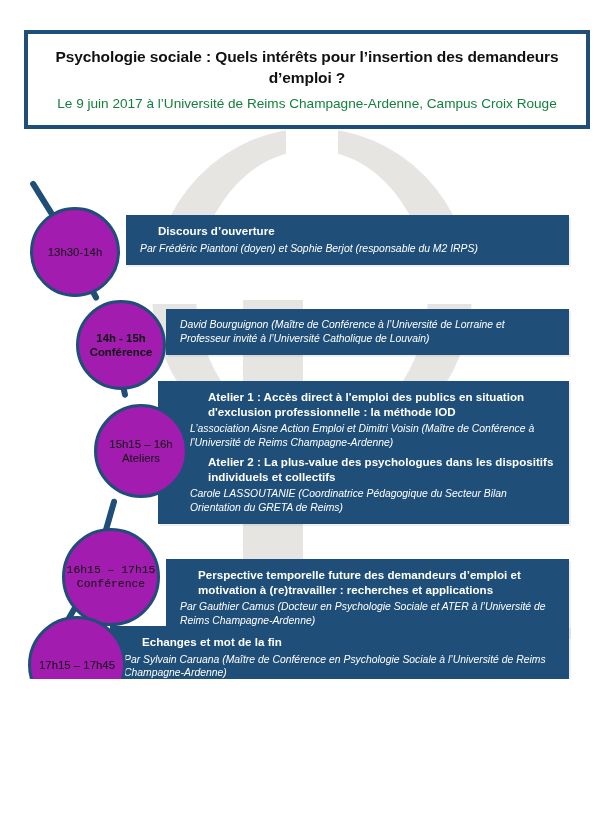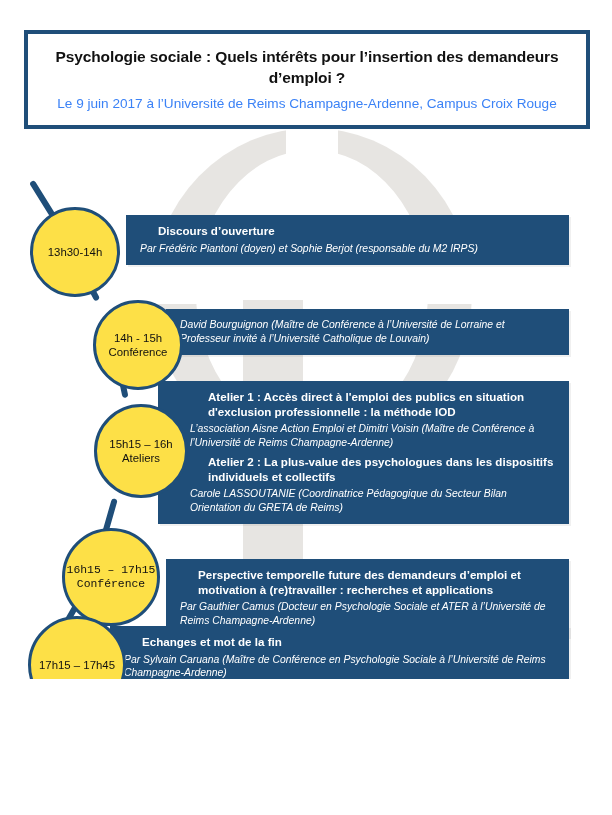--- a/index.html
+++ b/index.html
@@ -59,21 +59,21 @@
     z-index:3;
   }
   .header h1{
     margin:0;
     font-size:15.5px;font-weight:700;color:#111111;
     text-align:center;line-height:21px;
     letter-spacing:-.1px;
   }
   .header .sub{
     margin-top:7px;
-    font-size:13.6px;color:#3b82f6;text-align:center;line-height:18px;
+    font-size:13.6px;color:#15803d;text-align:center;line-height:18px;
   }
 
   
   .timeline{position:absolute;inset:0;z-index:2;}
 
   .connector{
     position:absolute;
     background:#1f4e79;
     border-radius:3px;
     z-index:2;
@@ -94,21 +94,21 @@
   }
   .box .s{
     color:#ffffff;font-style:italic;font-size:10.4px;line-height:13.5px;
     margin:0 0 6px 0;
   }
   .box .s:last-child{margin-bottom:0;}
   .box .t.second{margin-top:5px;}
 
   .circle{
     position:absolute;
-    background:#fde047;
+    background:#a21caf;
     border:3px solid #1f4e79;
     border-radius:50%;
     z-index:6;
     display:flex;flex-direction:column;
     align-items:center;justify-content:center;
     text-align:center;
     color:#101010;
   }
   .circle .l1{font-size:11.4px;line-height:14px;white-space:nowrap;}
   .circle .l2{font-size:11.4px;line-height:14px;white-space:nowrap;}
@@ -148,21 +148,21 @@
       <div class="t">Discours d’ouverture</div>
       <div class="s">Par Frédéric Piantoni (doyen) et Sophie Berjot (responsable du M2 IRPS)</div>
     </div>
     <div class="circle" style="left:30px;top:207px;width:84px;height:84px;">
       <div class="l1">13h30-14h</div>
     </div>
 
     <div class="box" style="left:166px;top:309px;width:403px;">
       <div class="s">David Bourguignon (Maître de Conférence à l’Université de Lorraine et Professeur invité à l’Université Catholique de Louvain)</div>
     </div>
-    <div class="circle" style="left:93px;top:300px;width:84px;height:84px;">
+    <div class="circle" style="left:76px;top:300px;width:84px;height:84px;font-weight:bold;">
       <div class="l1">14h - 15h</div>
       <div class="l2">Conférence</div>
     </div>
 
     <div class="box" style="left:158px;top:381px;width:411px;padding-left:32px;">
       <div class="t">Atelier 1 : Accès direct à l'emploi des publics en situation d'exclusion professionnelle : la méthode IOD</div>
       <div class="s">L’association Aisne Action Emploi et Dimitri Voisin (Maître de Conférence à l’Université de Reims Champagne-Ardenne)</div>
       <div class="t second">Atelier  2 : La plus-value des psychologues dans les dispositifs individuels et collectifs</div>
       <div class="s">Carole LASSOUTANIE (Coordinatrice Pédagogique du Secteur Bilan Orientation du GRETA de Reims)</div>
     </div>

